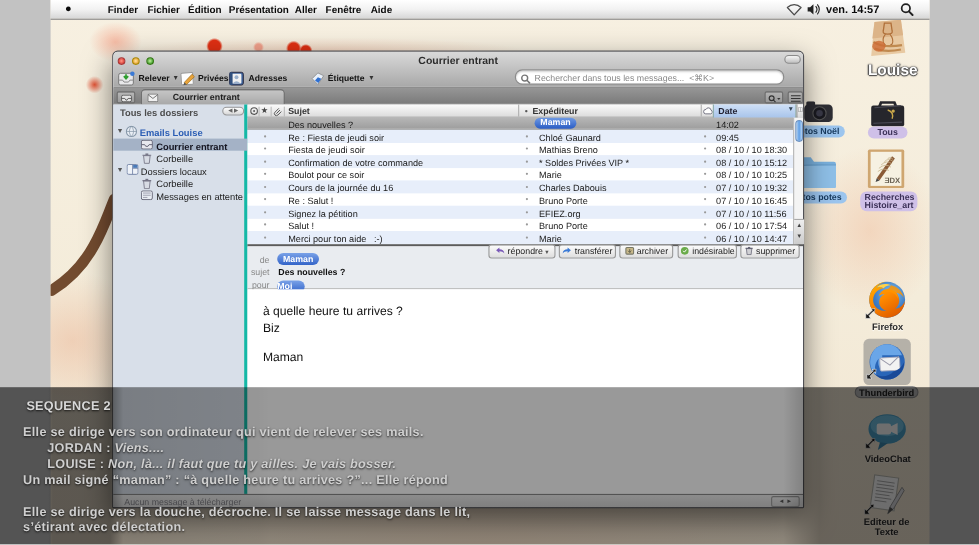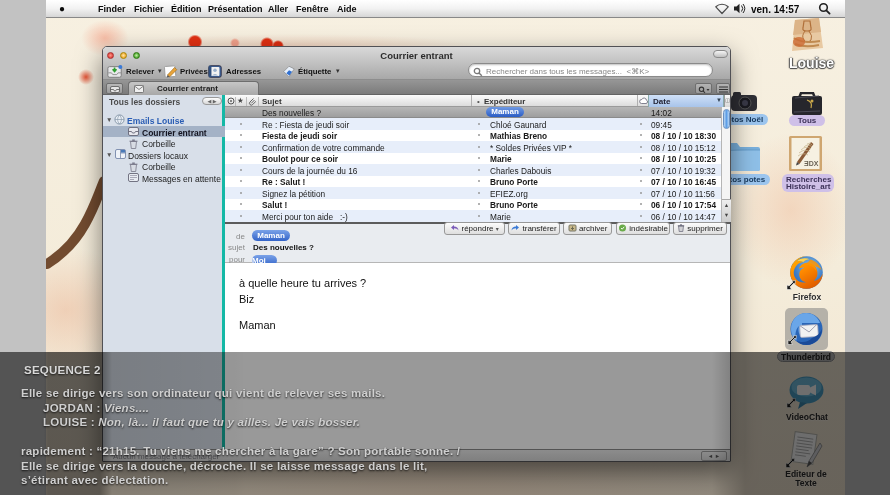--- a/index.html
+++ b/index.html
@@ -38,21 +38,21 @@
   .bluepill { background:#9cc5ee; color:#173a5e; }
   .mbtn { position:absolute; top:-1.5px; height:13px; border:1px solid #989898; border-radius:3px;
     background:linear-gradient(180deg,#fcfcfc,#dedede); font-size:8px; color:#222;
     text-align:center; line-height:12px; }
   .lrow { position:absolute; left:122px; width:496px; height:11.5px; font-size:8.3px; color:#1a1a1a; }
   .lrow .d { position:absolute; top:4.5px; width:2px; height:2px; border-radius:50%; background:#999; }
   .lrow .su { position:absolute; left:37px; top:1.5px; white-space:nowrap; }
   .lrow .se { position:absolute; left:265px; top:1.5px; white-space:nowrap; }
   .lrow .da { position:absolute; left:426px; top:1.5px; white-space:nowrap; }
   .rb { background:#e7eefa; }
-  .rw { background:#fff;font-weight:bold; }
+  .rw { background:#fff; }
 </style>
 </head>
 <body>
   <div id="desktop" class="abs">
     <svg class="abs" style="left:0;top:0" width="799" height="495">
       <path d="M 58,181 C 51,198 48,208 39,224 C 29,242 17,254 1,264" fill="none" stroke="#6a4226" stroke-width="10" stroke-linecap="round" opacity="0.95"></path>
     </svg>
   </div>
   <div class="abs" style="left:0;top:0;width:890px;height:495px;z-index:1">
 
@@ -451,16 +451,16 @@
       <span style="position:absolute;left:598px;top:1px;width:26px;height:10px;background:linear-gradient(180deg,#e8e8e8,#cfcfcf);border:1px solid #999;border-radius:2px;font-size:5.5px;color:#555;text-align:center;line-height:9px">◄&nbsp;►</span>
     </div>
   </div>
 
   <div id="overlay" class="abs"></div>
   <div id="subs" class="abs">
     <div style="left:24px; top:364px; font-size:11.5px; color:#d8d8d8">SEQUENCE 2</div>
     <div style="left:21px; top:387px">Elle se dirige vers son ordinateur qui vient de relever ses mails.</div>
     <div style="left:43px; top:401.5px">JORDAN : <i>Viens....</i></div>
     <div style="left:43px; top:416px">LOUISE : <i>Non, là... il faut que tu y ailles. Je vais bosser.</i></div>
-    <div style="left:21px; top:445px">rapidement : “21h15. Tu viens me chercher à la gare” ? Son portable sonne. /</div>
+    <div style="left:21px; top:430.5px">Un mail signé “maman” : “à quelle heure tu arrives ?”... Elle répond</div>
     <div style="left:21px; top:459.5px">Elle se dirige vers la douche, décroche. Il se laisse message dans le lit,</div>
     <div style="left:21px; top:474px">s’étirant avec délectation.</div>
   </div>
 
 </body></html>

